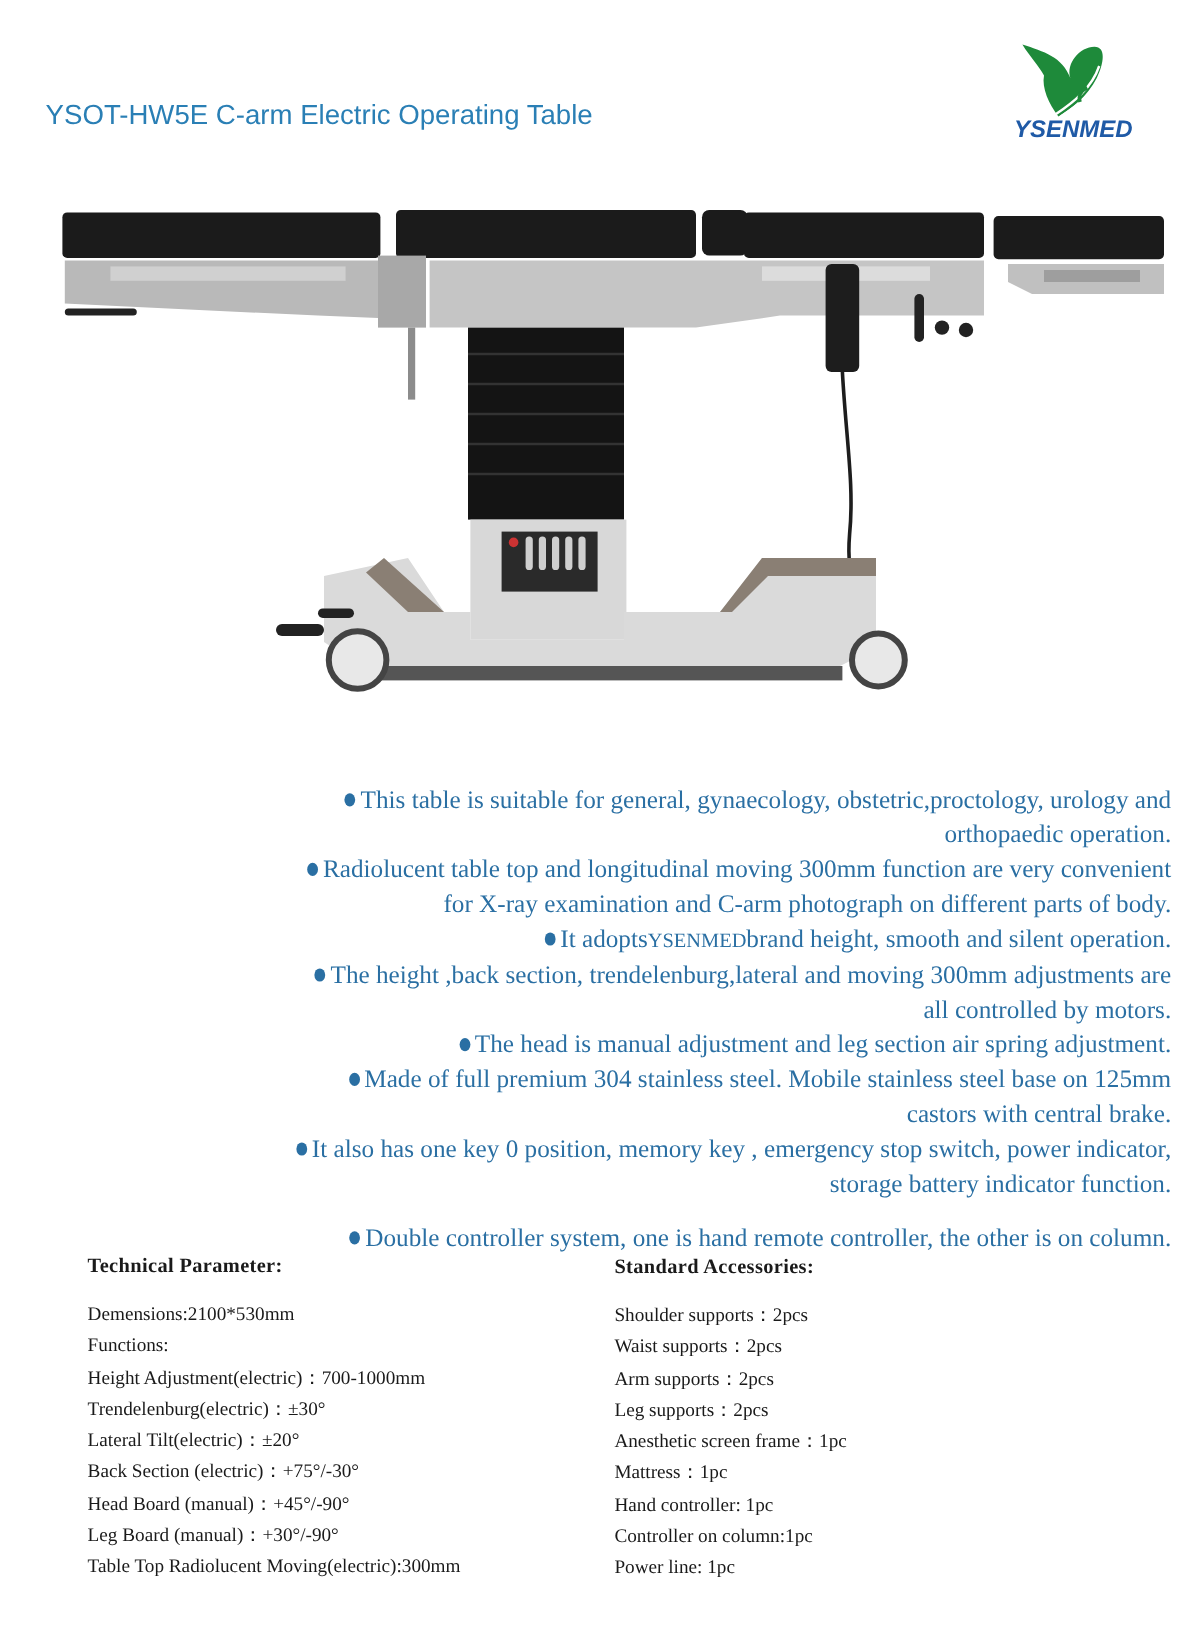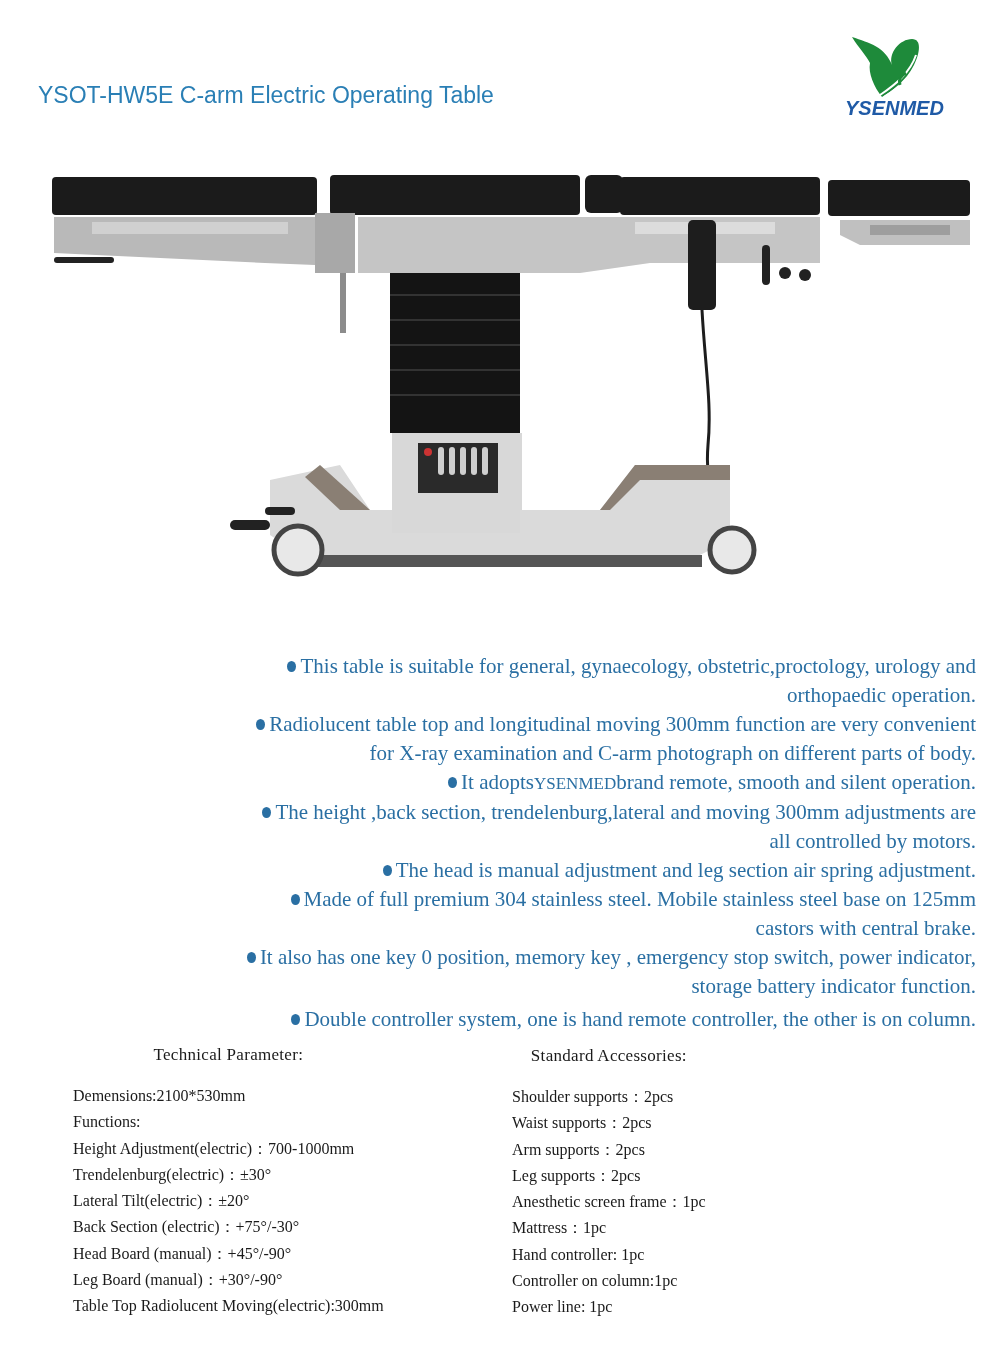--- a/index.html
+++ b/index.html
@@ -7,23 +7,23 @@
   .title { position:absolute; left:38px; top:82px; font-family:"Liberation Sans", sans-serif; font-size:23px; color:#2a7fb5; letter-spacing:0px; white-space:nowrap; }
   .logo { position:absolute; left:840px; top:25px; width:120px; height:100px; }
   .logo-text { position:absolute; left:845px; top:97px; font-family:"Liberation Sans", sans-serif; font-weight:bold; font-style:italic; font-size:20px; color:#1f5aa6; letter-spacing:0px; }
   .product { position:absolute; left:40px; top:165px; width:950px; height:440px; }
   .bullets { position:absolute; left:66px; top:652px; width:910px; color:#2a6fa3; font-size:21px; line-height:29px;text-align:right; }
   .bullet { margin:0; }
   .bullet .dot { display:inline-block; width:9px; height:11px; border-radius:50%; background:#2a6fa3; margin-right:4px; vertical-align:1px; }
   .bullet .cont { padding-left:14px; }
   .bullet.hang2 .cont { padding-left:0; }
   .bullet .brand { font-size:17px; letter-spacing:0px; }
-  .bullet.gap { margin-top:4px; }
+  .bullet.gap { margin-top:16px; }
   .col { position:absolute; color:#1a1a1a; font-size:16px; }
-  .col h3 { margin:0 0 18px 0; font-weight:normal; font-size:17px; letter-spacing:0.3px;text-align:center; }
+  .col h3 { margin:0 0 18px 0; font-weight:bold; font-size:17px; letter-spacing:0.3px; }
   .col .row { height:26.3px; line-height:26px; white-space:nowrap; }
   .left-col { left:73px; top:1045px; }
   .right-col { left:512px; top:1046px; }
 </style>
 </head>
 <body>
 
 <div class="title">YSOT-HW5E C-arm Electric Operating Table</div>
 
 <svg class="logo" viewBox="0 0 120 100">
@@ -96,21 +96,21 @@
 <div class="bullets">
   <div class="bullet">
     <span class="dot"></span><span>This table is suitable for general, gynaecology, obstetric,proctology, urology  and</span><br>
     <span class="cont">orthopaedic operation.</span>
   </div>
   <div class="bullet">
     <span class="dot"></span><span>Radiolucent table top and longitudinal moving 300mm function are very convenient</span><br>
     <span class="cont">for X-ray examination and C-arm photograph on different parts of body.</span>
   </div>
   <div class="bullet">
-    <span class="dot"></span><span>It adopts</span><span class="brand">YSENMED</span><span>brand remote, smooth and silent operation.</span>
+    <span class="dot"></span><span>It adopts</span><span class="brand">YSENMED</span><span>brand height, smooth and silent operation.</span>
   </div>
   <div class="bullet">
     <span class="dot"></span><span>The height ,back section, trendelenburg,lateral and moving 300mm  adjustments are</span><br>
     <span class="cont">all controlled by motors.</span>
   </div>
   <div class="bullet">
     <span class="dot"></span><span>The head  is manual  adjustment and leg section air spring  adjustment.</span>
   </div>
   <div class="bullet hang2">
     <span class="dot"></span><span>Made of full premium 304 stainless steel. Mobile stainless steel base on 125mm</span><br>

